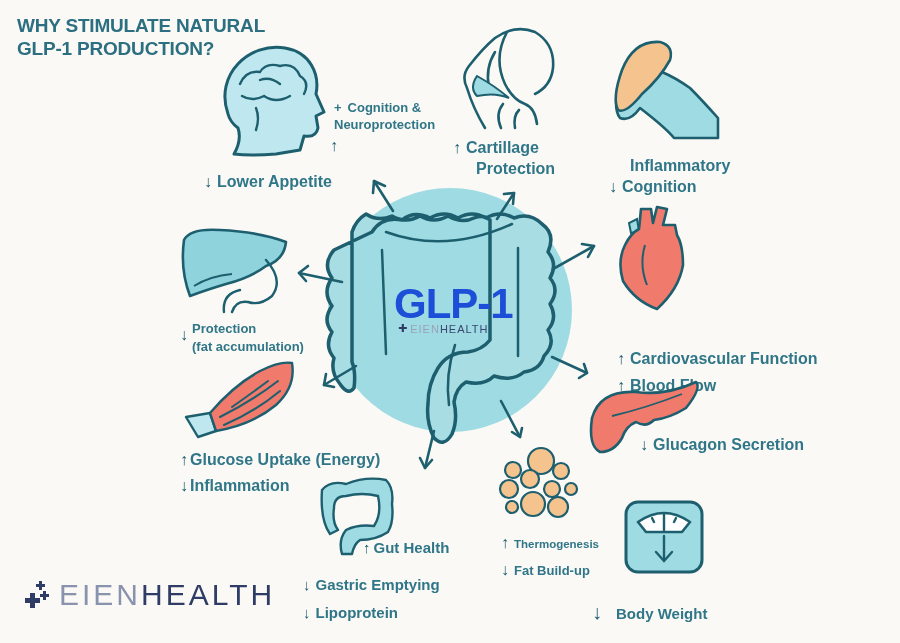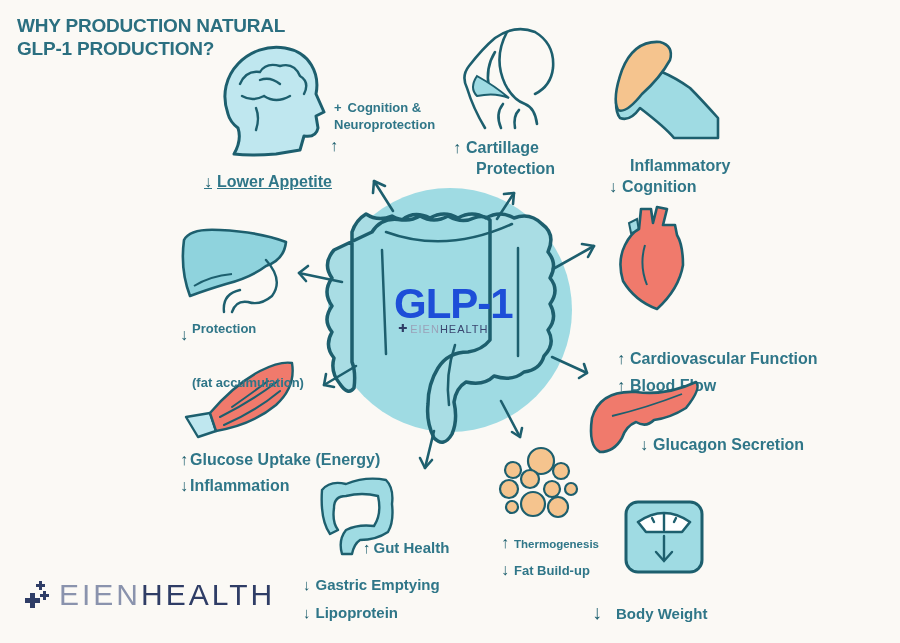--- a/index.html
+++ b/index.html
@@ -31,21 +31,21 @@
   .center-brand .e { color:#9aa2b8; }
   .center-brand .h { color:#3a4670; }
   .glp {
     left:394px; top:280px; font-size:42px; font-weight:bold; color:#1d4ed8; letter-spacing:-1px;
   }
 </style>
 </head>
 <body>
 
 <div class="abs title">
-  <div>WHY PRODUCTION NATURAL</div>
+  <div>WHY STIMULATE NATURAL</div>
   <div>GLP-1 PRODUCTION?</div>
 </div>
 
 <svg width="900" height="643" style="left:0;top:0;">
   <circle cx="450" cy="310" r="122" fill="#9fdbe3"></circle>
 
   <g fill="#a9dde4" stroke="#1d5f6e" stroke-width="3.5" stroke-linejoin="round">
     <path d="M372 232 q10 -16 30 -12 q12 -10 28 -2 q14 -8 28 0 q14 -8 28 0 q14 -8 28 0 q16 -6 28 6 q14 10 6 28 q10 12 2 26 q10 12 0 26 q8 14 -2 26 q8 14 -4 26 q-4 14 -20 16 q-12 10 -30 4 q-10 10 -28 6 q-10 6 -12 20 q4 18 -2 32 q-8 14 -18 4 q-8 -16 -6 -34 q0 -20 10 -36 q10 -16 30 -16 q14 -2 22 -12 l0 -120 q-6 -6 -16 -2 q-12 6 -26 -2 q-14 8 -28 0 q-14 8 -28 0 q-14 6 -26 -2 q-10 6 -14 18 l0 130 q4 10 2 26 q-6 8 -14 -4 q-10 -12 -6 -26 q-10 -12 -2 -26 q-10 -12 0 -26 q-10 -14 0 -28 q-10 -14 2 -28 z"></path>
   </g>
   <g fill="none" stroke="#1d5f6e" stroke-width="2.5" stroke-linecap="round">
@@ -92,21 +92,21 @@
   </g>
 </svg>
 
 <div class="lbl sm" style="left:334px;top:99px;line-height:17px;">
   <div><span style="margin-right:6px;">+</span><span>Cognition &amp;</span></div>
   <div>Neuroprotection</div>
 </div>
 <div class="lbl big" style="left:330px;top:136px;">
   <span class="arr">↑</span>
 </div>
-<div class="lbl big" style="left:204px;top:172px;text-decoration:underline;">
+<div class="lbl big" style="left:204px;top:172px;">
   <span class="arr">↓</span><span>Lower Appetite</span>
 </div>
 
 <svg width="110" height="110" style="left:455px;top:24px;">
   <g fill="none" stroke="#1d5f6e" stroke-width="2.6" stroke-linejoin="round" stroke-linecap="round">
     <path d="M30 104 Q18 84 12 64 Q6 52 14 42 Q28 24 40 14 Q60 0 80 8 Q100 20 98 44 Q96 62 80 70"></path>
     <path d="M52 8 Q38 34 50 60 Q58 76 70 80 Q80 84 82 100"></path>
     <path d="M40 28 Q30 44 34 64"></path>
     <path d="M46 104 Q40 90 48 80"></path>
     <path d="M60 104 Q58 92 64 86"></path>
@@ -205,21 +205,21 @@
 </div>
 
 <svg width="110" height="90" style="left:180px;top:226px;">
   <path d="M4 14 Q10 2 40 4 Q80 6 106 16 Q104 34 86 40 Q70 52 46 58 Q26 64 10 70 Q0 44 4 14 Z" fill="#8fd3dd" stroke="#1d5f6e" stroke-width="2.6" stroke-linejoin="round"></path>
   <path d="M86 34 Q104 54 92 70 Q80 80 68 76 Q56 74 52 86 M44 86 Q42 68 60 64" fill="none" stroke="#1d5f6e" stroke-width="2.4" stroke-linecap="round"></path>
   <path d="M14 60 Q30 50 52 48" fill="none" stroke="#1d5f6e" stroke-width="2"></path>
 </svg>
 <div class="lbl sm" style="left:180px;top:320px;line-height:18px;">
   <span class="arr" style="position:absolute;left:0;top:6px;font-size:16px;">↓</span>
   <div style="padding-left:12px;">Protection</div>
-  <div style="padding-left:12px;margin-top:36px;">(fat accumulation)</div>
+  <div style="padding-left:12px;">(fat accumulation)</div>
 </div>
 
 <div class="abs brand">
   <svg width="26" height="32" style="position:relative;">
     <g fill="#2f3d66">
       <rect x="14" y="2" width="3" height="9"></rect>
         <rect x="11" y="5" width="9" height="3"></rect>
       <rect x="18" y="12" width="3" height="9"></rect>
         <rect x="15" y="15" width="9" height="3"></rect>
       <rect x="5" y="14" width="5" height="15"></rect>

